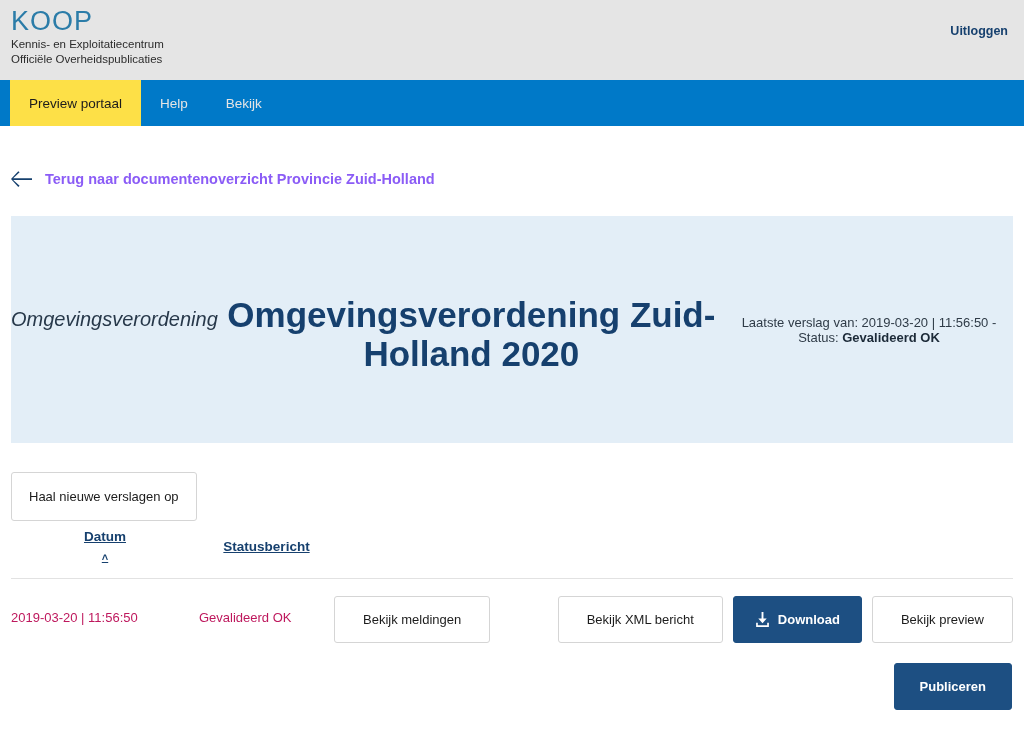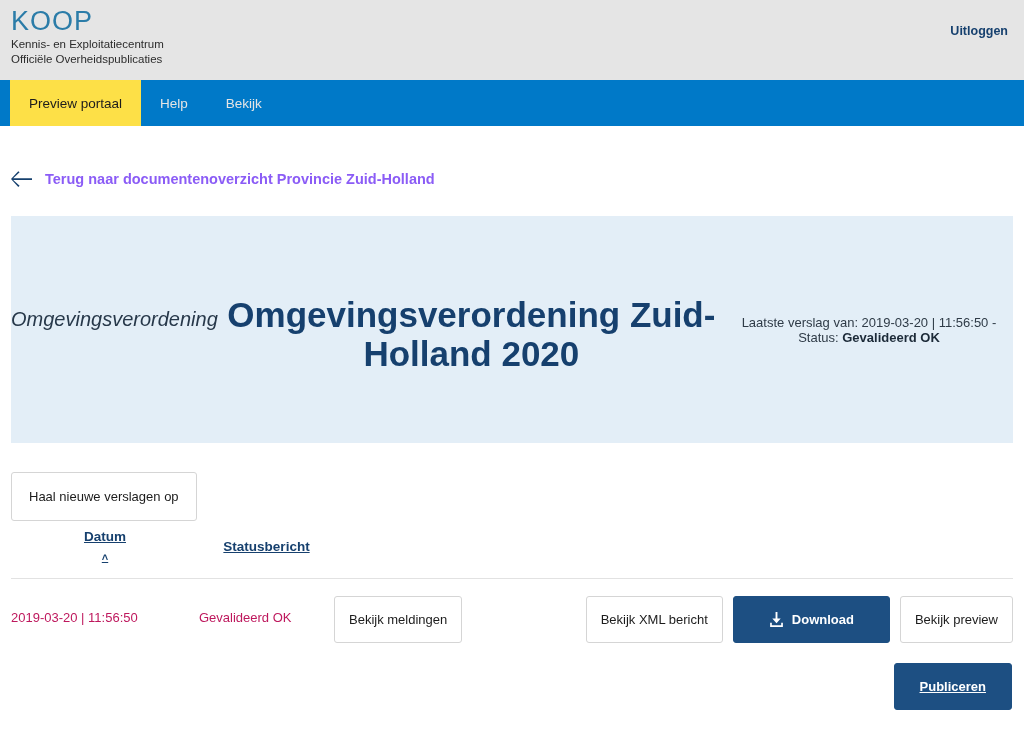--- a/index.html
+++ b/index.html
@@ -148,21 +148,21 @@
     font-family: "Liberation Sans", sans-serif;
     font-size: 13px;
     border-radius: 3px;
     cursor: pointer;
     white-space: nowrap;
   }
   .btn-outline {
     background: #ffffff;
     border: 1px solid #d5d5d5;
     color: #1c1c1c;
-    padding: 15px 14px;
+    padding: 15px 28px;
   }
   .btn-primary {
     background: #1d4f82;
     border: 1px solid #1d4f82;
     color: #ffffff;
     font-weight: bold;
     padding: 15px 18px;
   }
   .btn-refresh { padding: 16px 17px; }
 
@@ -205,30 +205,30 @@
     align-items: flex-start;
     gap: 10px;
     flex-wrap: wrap;
     justify-content: flex-start;
   }
   .actions .spacer { flex: 1; }
   .dl-icon { width: 15px; height: 15px; vertical-align: -2px; margin-right: 8px; }
   .btn-download {
     display: inline-flex;
     align-items: center;
-    padding: 15px 35px;
+    padding: 15px 21px;
   }
   .publish-wrap {
     display: flex;
     justify-content: flex-end;
     width: 100%;
     margin-top: 10px;
     padding-right: 1px;
   }
-  .btn-publish { padding: 15px 25px; text-decoration: underline; }
+  .btn-publish { padding: 15px 25px; }
 </style>
 </head>
 <body>
 
 <div class="header">
   <div>
     <div class="logo-title">KOOP</div>
     <div class="logo-sub">Kennis- en Exploitatiecentrum</div>
     <div class="logo-sub">Officiële Overheidspublicaties</div>
   </div>

